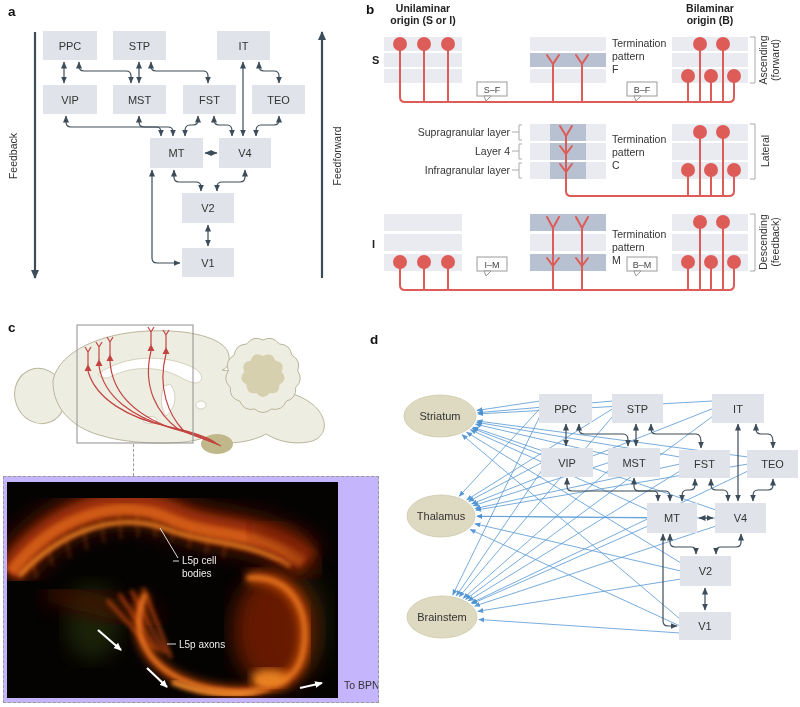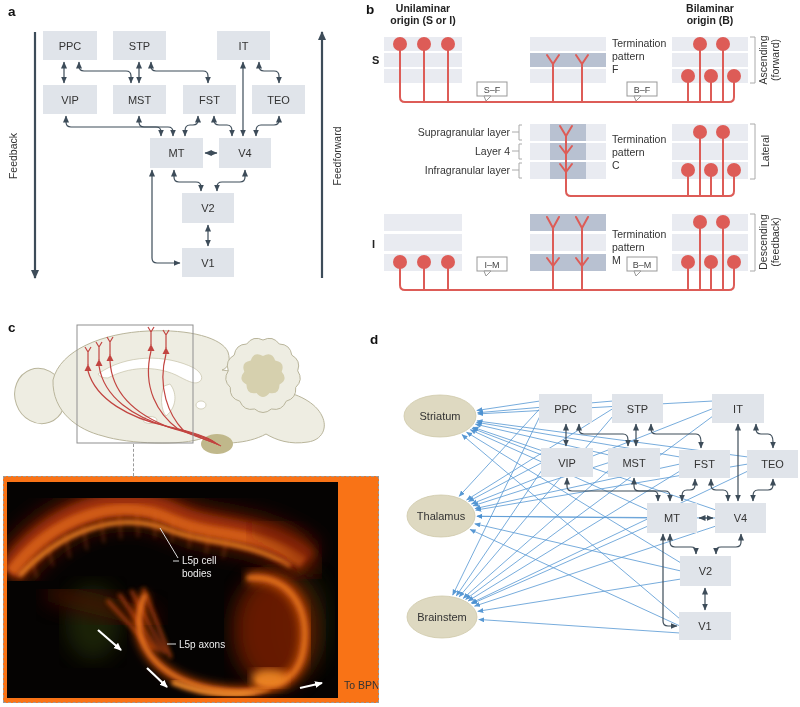--- a/index.html
+++ b/index.html
@@ -15,21 +15,21 @@
   .t13b{font-size:13.5px;font-weight:bold;fill:#111;}
   .tw{font-size:10px;fill:#eee;}
   .mid{text-anchor:middle;}
   .end{text-anchor:end;}
   .edgeA{stroke:#3d4c59;stroke-width:1.2;fill:none;}
   .edgeBig{stroke:#3d4c59;stroke-width:2.2;fill:none;}
   .edgeBlue{stroke:#5b9bd5;stroke-width:0.9;fill:none;opacity:.92;}
   .red{stroke:#dd5c57;stroke-width:2;fill:none;stroke-linecap:round;}
   .brk{stroke:#aaa;stroke-width:1;fill:none;}
   #micro-box{position:absolute;left:3px;top:476px;width:374px;height:225px;
-             border:1px dashed #9a9a9a;background:#f97316;}
+             border:1px dashed #9a9a9a;background:#c4b5fd;}
   #connector{position:absolute;left:133px;top:444px;height:32px;width:0;
              border-left:1px dashed #9a9a9a;}
 </style>
 </head>
 <body>
 
 <div class="fig">
 
   <svg width="0" height="0" style="position:absolute">
     <defs>

